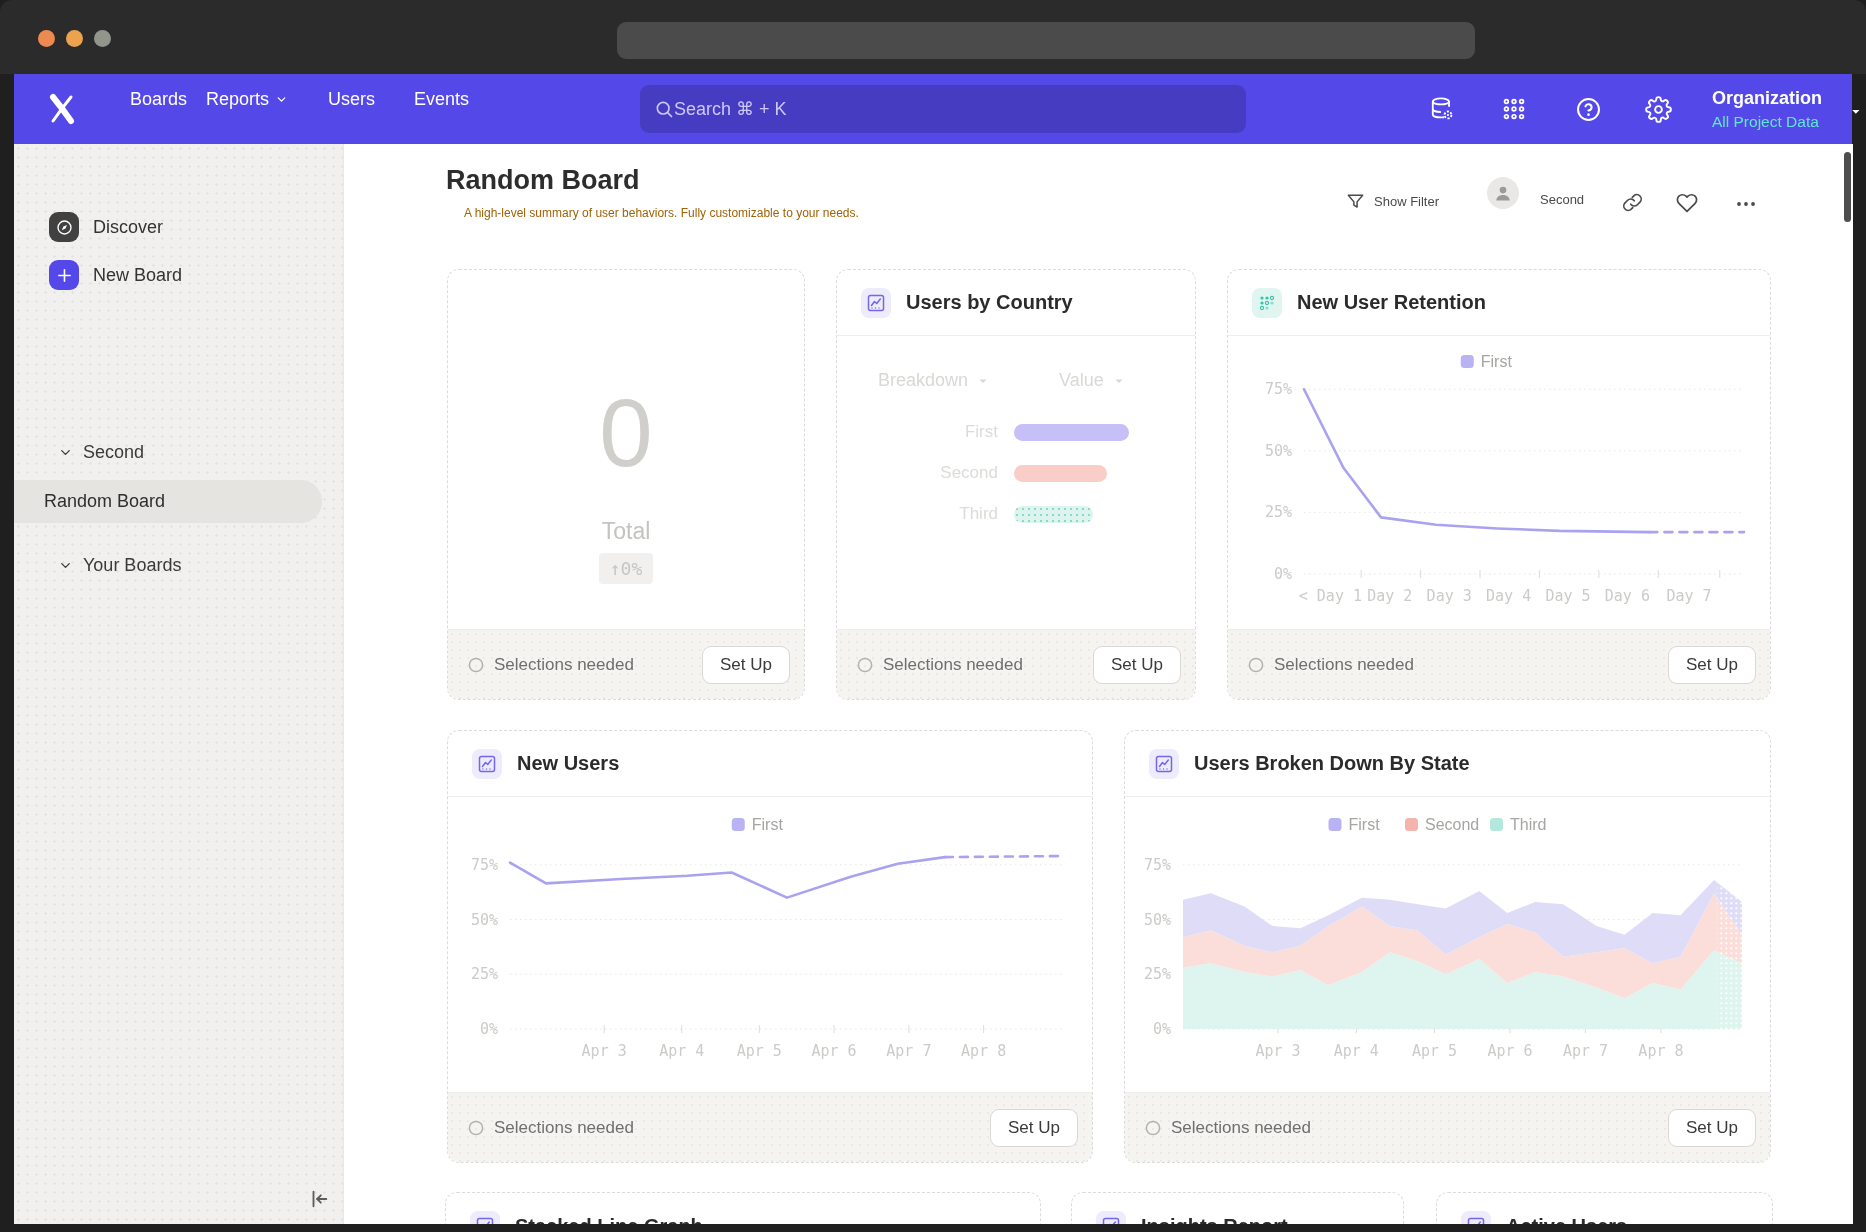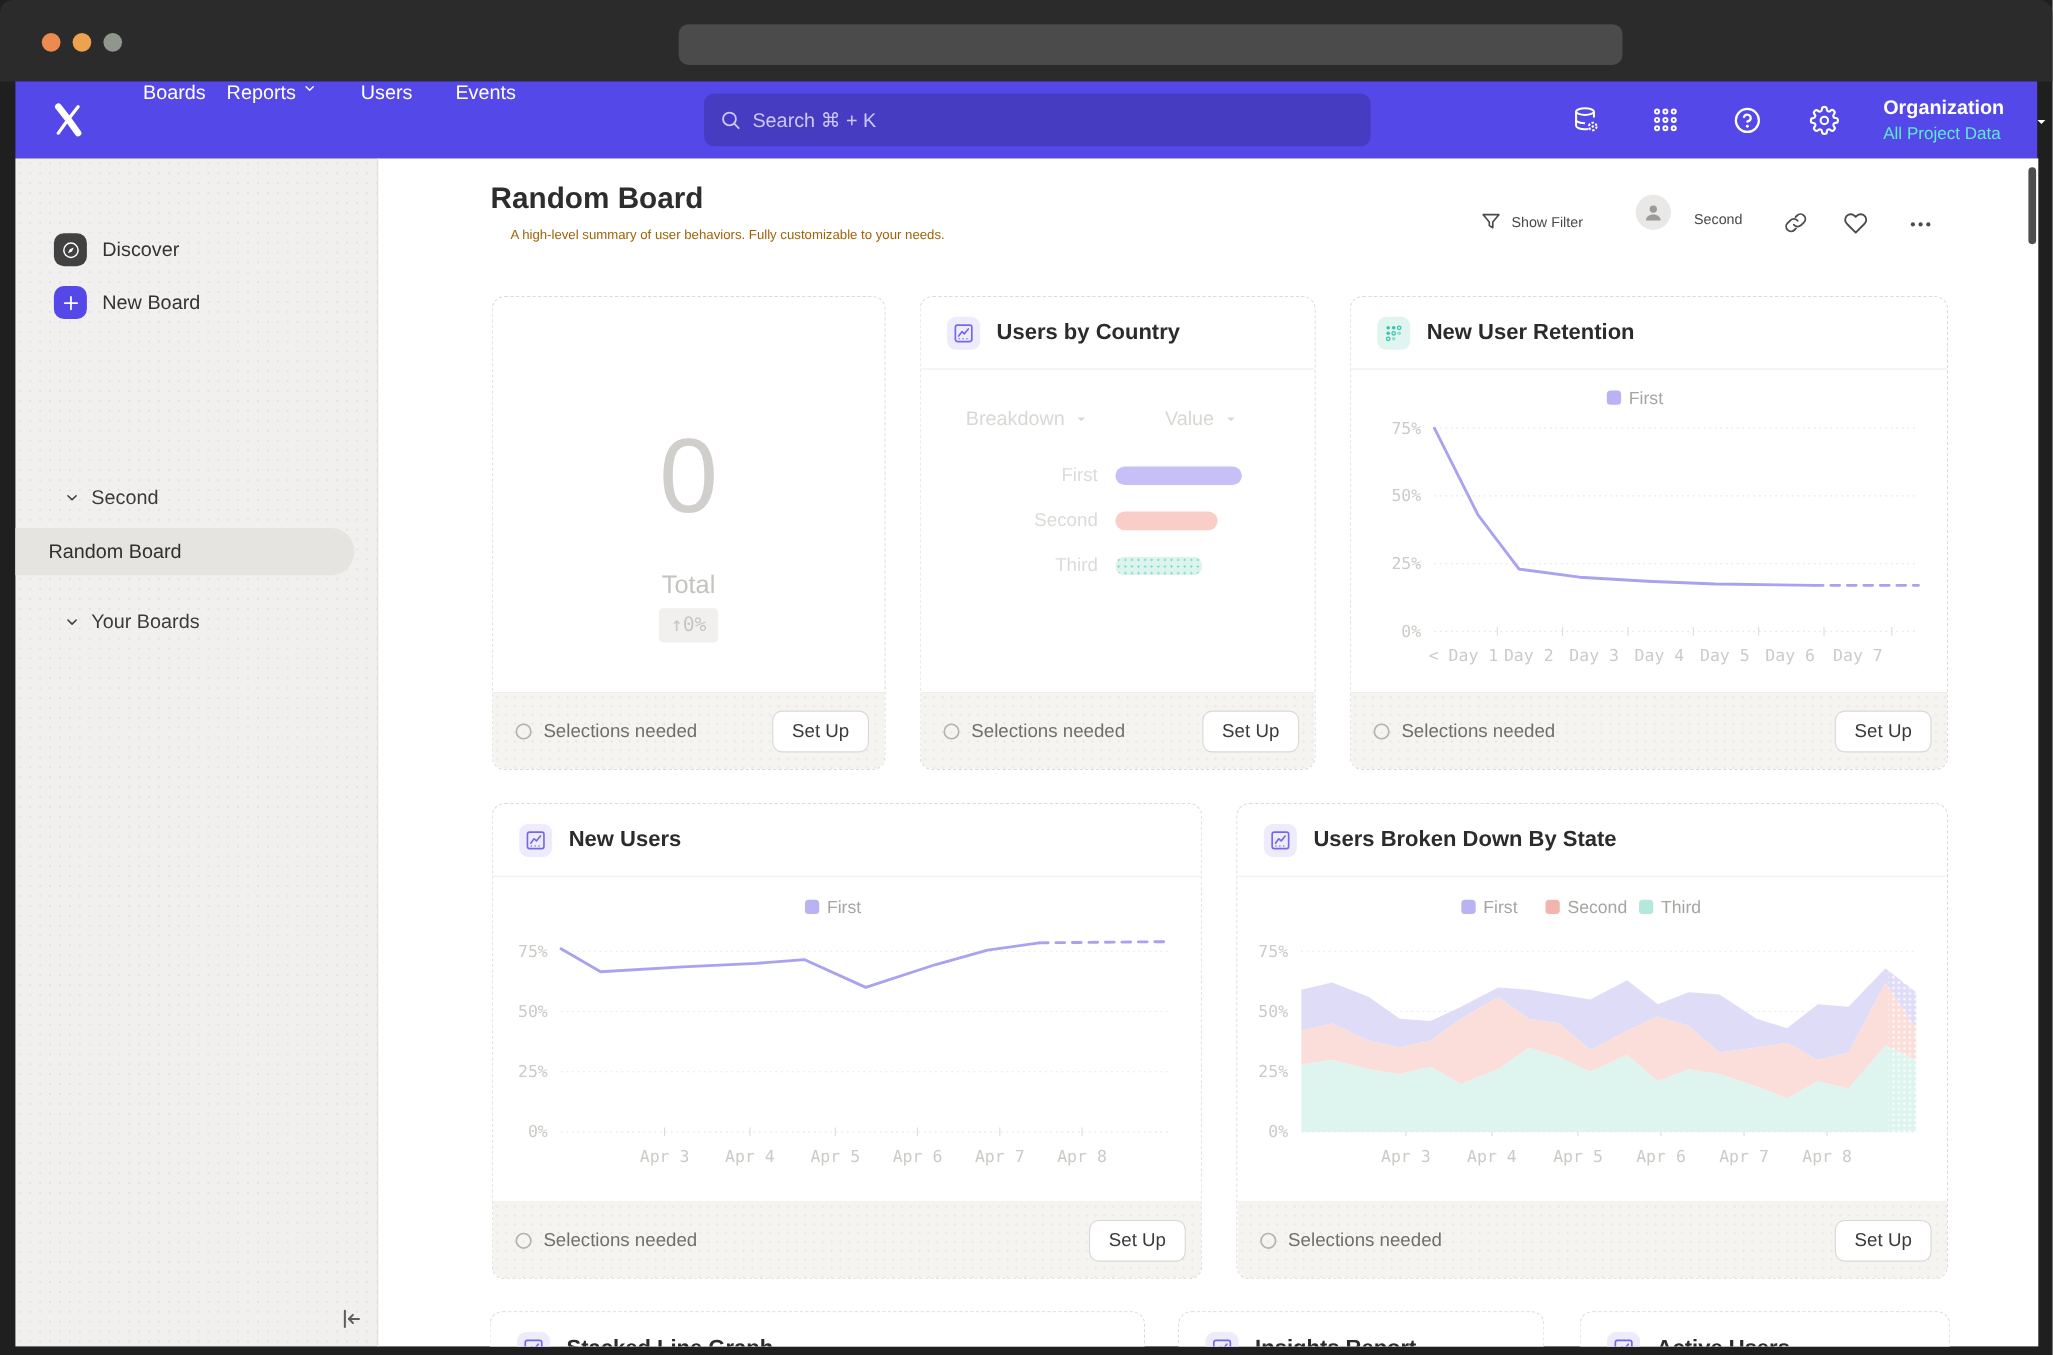--- a/index.html
+++ b/index.html
@@ -9,22 +9,22 @@
     font-family:"Liberation Sans","DejaVu Sans",sans-serif;
     -webkit-font-smoothing:antialiased;
   }
   
   .titlebar{position:absolute;left:0;top:0;width:1866px;height:74px;background:#2b2b2b;border-radius:12px 12px 0 0;}
   .tl-dot{position:absolute;top:30px;width:17px;height:17px;border-radius:50%;}
   .urlbar{position:absolute;left:617px;top:22px;width:858px;height:37px;background:#4b4b4b;border-radius:9px;}
   
   .navbar{position:absolute;left:14px;top:74px;width:1838px;height:70px;background:var(--accent,#5448e8);}
   .nav-logo{position:absolute;left:32px;top:19px;width:32px;height:32px;}
-  .nav-item{position:absolute;top:0;height:50px;display:flex;gap:6px;color:#fff;font-size:18px;cursor:pointer;}
-  .search-box{position:absolute;left:626px;top:11px;width:606px;height:48px;background:rgba(0,0,0,0.16);border-radius:9px;display:flex;align-items:center;padding:0 14px;box-sizing:border-box;gap:10px;}
+  .nav-item{position:absolute;top:0;height:50px;display:flex;align-items:center;gap:6px;color:#fff;font-size:18px;cursor:pointer;}
+  .search-box{position:absolute;left:626px;top:11px;width:606px;height:48px;background:rgba(0,0,0,0.16);border-radius:9px;display:flex;align-items:center;padding:0 14px;box-sizing:border-box;}
   .search-text{color:#cdc8f8;font-size:18px;}
   .nav-icon{position:absolute;top:17px;width:36px;height:36px;display:flex;align-items:center;justify-content:center;cursor:pointer;}
   .org-block{position:absolute;left:1698px;top:12px;width:132px;color:#fff;cursor:pointer;}
   .org-name{font-size:18px;font-weight:bold;line-height:25px;}
   .org-project{font-size:15.5px;color:#5eead4;line-height:21px;white-space:nowrap;}
   .org-chevron{position:absolute;left:1836px;top:30px;}
   
   .sidebar{position:absolute;left:14px;top:144px;width:329px;height:1080px;background:#f1f0ee;
     background-image:radial-gradient(circle,#e4e3e0 1.1px,transparent 1.1px);background-size:9px 9px;}
   .side-item{position:absolute;display:flex;align-items:center;gap:14px;color:#333;font-size:18px;cursor:pointer;margin-top:28px;}

